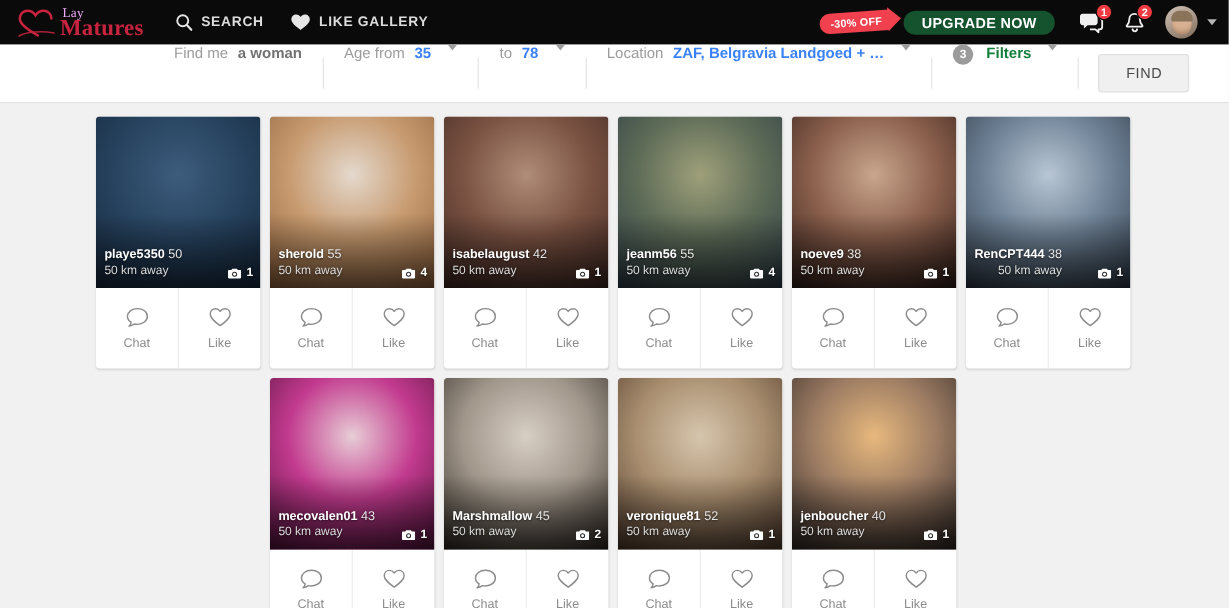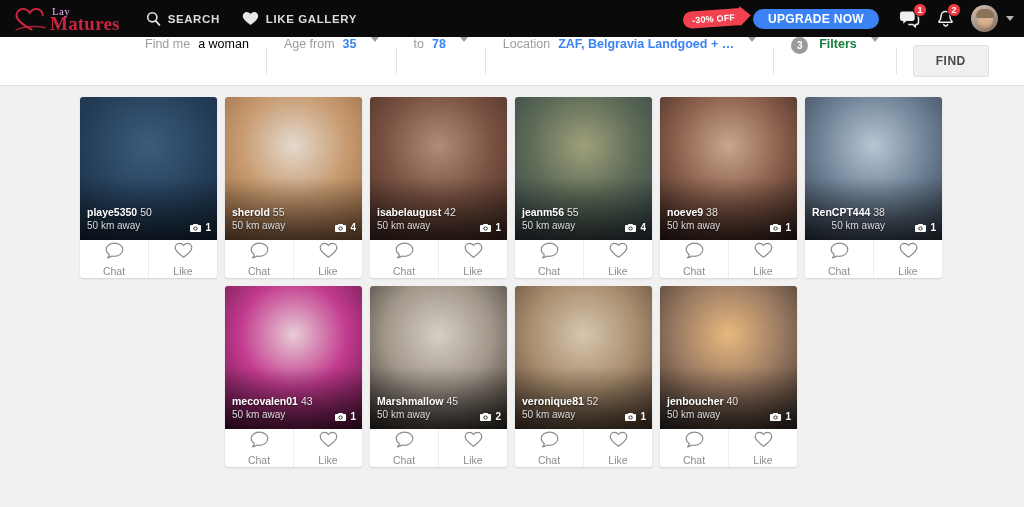--- a/index.html
+++ b/index.html
@@ -54,21 +54,21 @@
   }
   .off-badge:after {
     content: ""; position: absolute; right: -10px; top: -2px;
     border: 10px solid transparent;
     border-left: 11px solid #f1414f;
     border-right: 0;
   }
   .off-badge span { position: relative; z-index: 2; }
 
   .upgrade-btn {
-    background: #3b82f6; color: #fff;
+    background: #14532d; color: #fff;
     font-size: 12px; font-weight: bold; letter-spacing: .3px;
     border: none; border-radius: 11px;
     padding: 3px 15px; cursor: pointer;
     margin-right: 20px;
     font-family: "Liberation Sans", sans-serif;
   }
   .hicon { position: relative; margin-right: 17px; cursor: pointer; display: flex; align-items: center; }
   .hbadge {
     position: absolute; top: -7px; right: -7px;
     min-width: 14px; height: 14px; border-radius: 50%;
@@ -111,38 +111,38 @@
     display: flex; align-items: center;
     padding-left: 128px;
   }
   .tb-group {
     display: flex; height: 49px;
     padding: 0 17px; position: relative;
   }
   .tb-sep { width: 1px; height: 26px; background: #e4e4e4; }
   .tb-label { color: #9c9c9c; font-size: 12.5px; margin-right: 8px; }
   .tb-value { color: #3b82f6; font-size: 12.5px; font-weight: bold; }
-  .tb-value.plain { color: #000000; font-weight: normal; }
+  .tb-value.plain { color: #737373; font-weight: bold; }
   .tb-caret {
     width: 0; height: 0; margin-left: 14px;
     border-left: 4.5px solid transparent;
     border-right: 4.5px solid transparent;
     border-top: 5px solid #9d9d9d;
     cursor: pointer;
   }
   .filters-count {
     width: 17px; height: 17px; border-radius: 50%;
     background: #9b9b9b; color: #fff;
     font-size: 10px; font-weight: bold;
     display: flex; align-items: center; justify-content: center;
     margin-right: 11px;
   }
   .find-btn {
     background: #f0f0f0; color: #4a4a4a;
-    font-size: 12px; font-weight: bold; letter-spacing: .5px;
+    font-size: 12px; font-weight: normal; letter-spacing: .5px;
     border: 1px solid #e0e0e0; border-radius: 3px;
     padding: 8px 22px; margin-left: 16px; cursor: pointer;
     font-family: "Liberation Sans", sans-serif;
   }
 
   
   .grid-wrap { padding: 11px 0 0 80px; }
   .grid { display: flex; flex-wrap: wrap; gap: 8px 8px; width: 880px; }
   .card {
     width: 137px; background: #fff;
@@ -163,21 +163,21 @@
   .uname .age { font-weight: normal; color: #e4e4e4; }
   .dist { color: #dcdcdc; font-size: 10px; line-height: 14px;
           text-shadow: 0 1px 2px rgba(0,0,0,.6); }
   .photocount {
     position: absolute; right: 6px; bottom: 7px; z-index: 3;
     display: flex; align-items: center;
     color: #fff; font-size: 10px; font-weight: bold;
     text-shadow: 0 1px 2px rgba(0,0,0,.7);
   }
   .photocount .cam { margin-right: 4px; display: flex; }
-  .actions { display: flex; height: 38px; }
+  .actions { display: flex; height: 67px; }
   .action {
     flex: 1; display: flex; flex-direction: column;
     align-items: center; justify-content: center;
     color: #8c8c8c; font-size: 10.5px; cursor: pointer;
     gap: 4px;
   }
   .action + .action { border-left: 1px solid #ededed; }
 </style>
 </head>
 <body>

